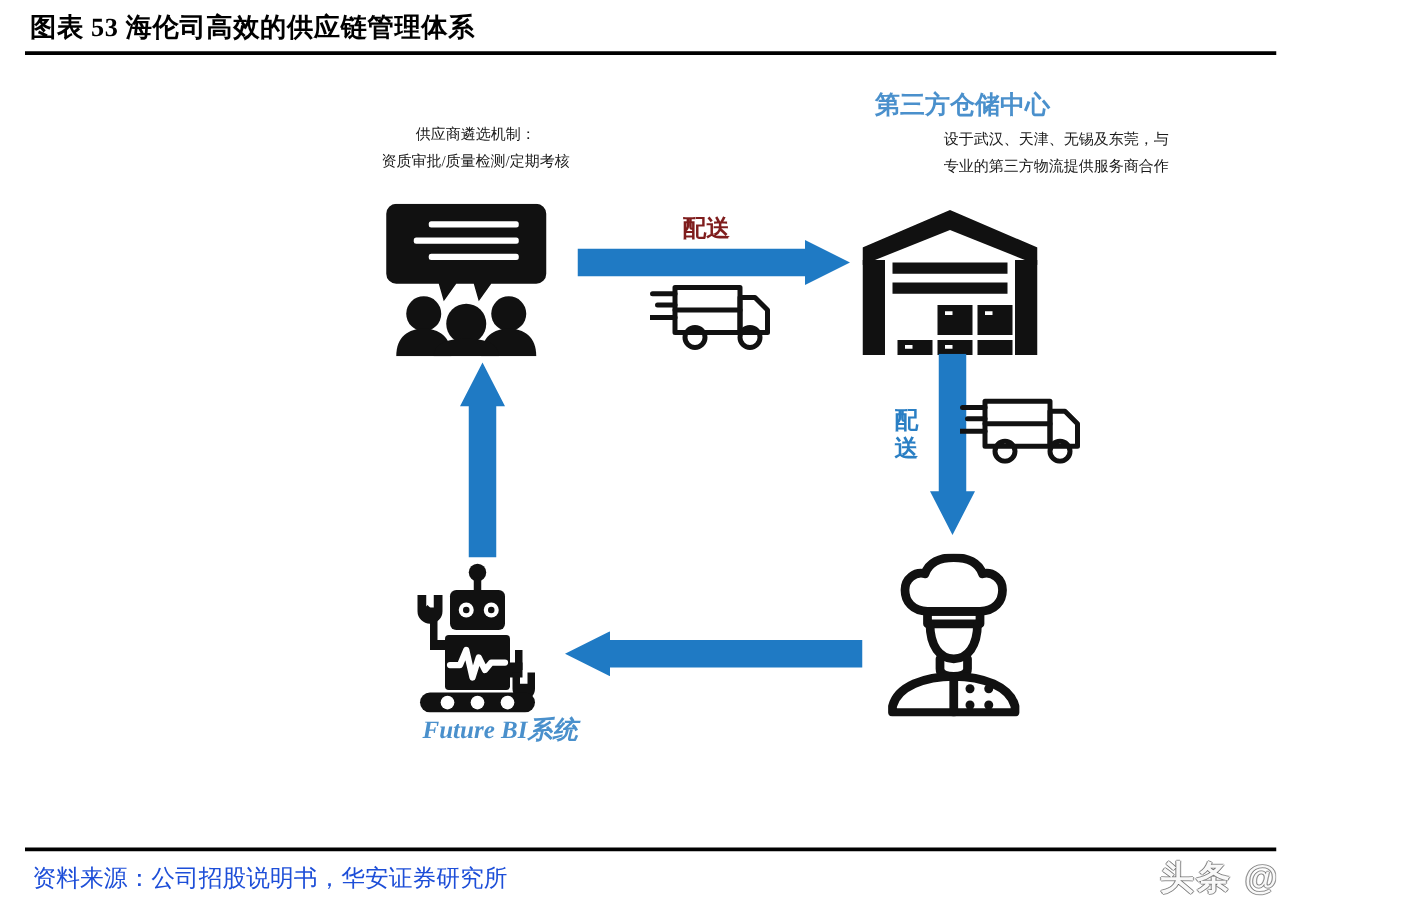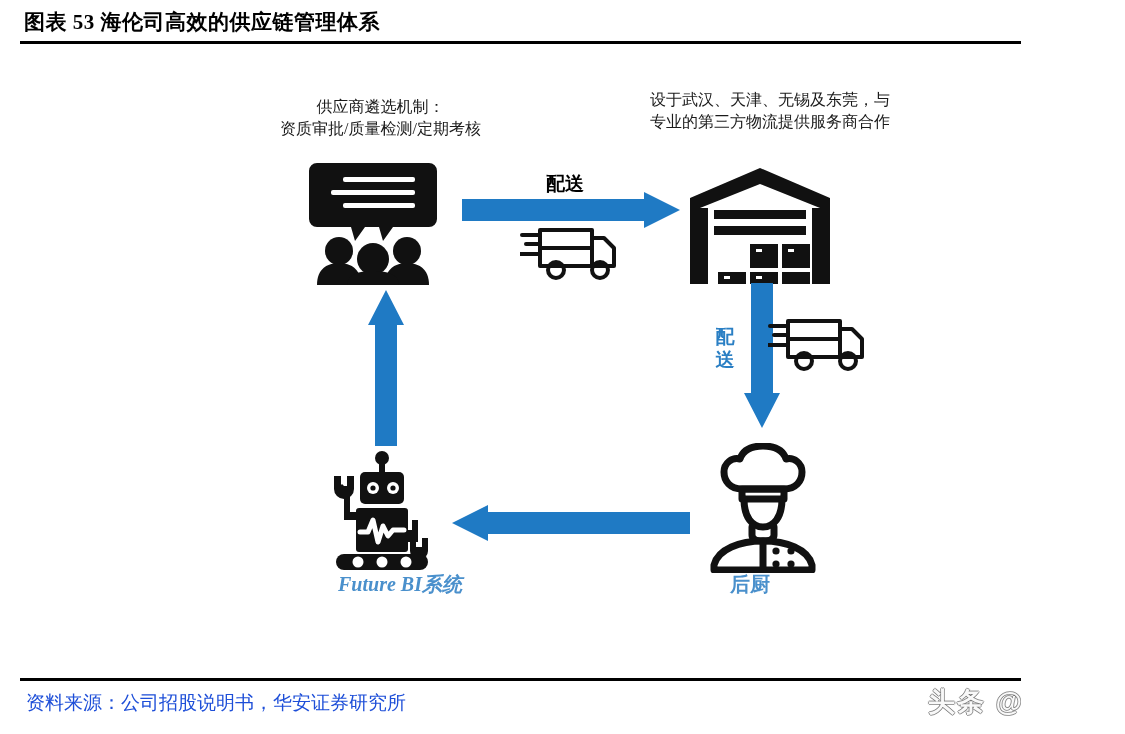--- a/index.html
+++ b/index.html
@@ -89,42 +89,42 @@
     font-weight: bold;
     font-size: 20px;
     line-height: 24px;
     white-space: nowrap;
     font-family: "Liberation Serif", "DejaVu Serif", serif;
   }
   .node-desc {
     position: absolute;
     text-align: center;
     color: #1a1a1a;
-    font-size: 16px;
+    font-size: 12px;
     line-height: 22px;
     font-family: "Liberation Serif", "DejaVu Serif", serif;
   }
 
   
   .lbl-raw-head { left: 255px; top: 72px; width: 250px; }
   .lbl-raw-desc { left: 233px; top: 96px; width: 295px; }
   
   .lbl-wh-head { left: 645px; top: 72px; width: 250px; }
-  .lbl-wh-desc { left: 605px; top: 89px; width: 330px; }
+  .lbl-wh-desc { left: 605px; top: 100px; width: 330px; text-align: right; }
   
   .lbl-bi-head { left: 275px; top: 572px; width: 250px; font-style: italic; }
   .lbl-bi-desc { left: 215px; top: 596px; width: 370px; }
   
   .lbl-kt-head { left: 670px; top: 572px; width: 160px; }
   .lbl-kt-desc { left: 610px; top: 605px; width: 320px; }
 
   
   .arrow-label {
     position: absolute;
-    color: #000000;
+    color: #7f1d1d;
     font-weight: bold;
     font-size: 19px;
     line-height: 23px;
     text-align: center;
     white-space: nowrap;
     font-family: "Liberation Serif", "DejaVu Serif", serif;
   }
   .arrow-label-v {
     position: absolute;
     color: #2a7fc4;
@@ -161,28 +161,28 @@
   <div class="title-bar">
     <div class="title-text">图表 53 海伦司高效的供应链管理体系</div>
   </div>
   <div class="rule-top"></div>
 
   <div class="node-desc lbl-raw-desc">
     <div style="white-space:pre-line">供应商遴选机制：
 资质审批/质量检测/定期考核</div>
   </div>
 
+  <div class="node-head lbl-wh-head">第三方仓储中心</div>
   <div class="node-desc lbl-wh-desc">
     <div style="white-space:pre-line">设于武汉、天津、无锡及东莞，与
 专业的第三方物流提供服务商合作</div>
   </div>
 
   <div class="node-head lbl-bi-head">Future BI系统</div>
 
-  <div class="node-head lbl-kt-head">后厨</div>
 
   <div class="icon-box ic-people">
     <svg width="136" height="122" viewBox="0 0 136 122" xmlns="http://www.w3.org/2000/svg">
       <g fill="#111111">
         <path d="M12 0 H124 A8 8 0 0 1 132 8 V56 A8 8 0 0 1 124 64 H88 L78 78 L74 64 H60 L50 78 L46 64 H12 A8 8 0 0 1 4 56 V8 A8 8 0 0 1 12 0 Z"></path>
       </g>
       <g fill="#ffffff">
         <rect x="38" y="14" width="72" height="5" rx="2"></rect>
         <rect x="26" y="27" width="84" height="5" rx="2"></rect>
         <rect x="38" y="40" width="72" height="5" rx="2"></rect>

